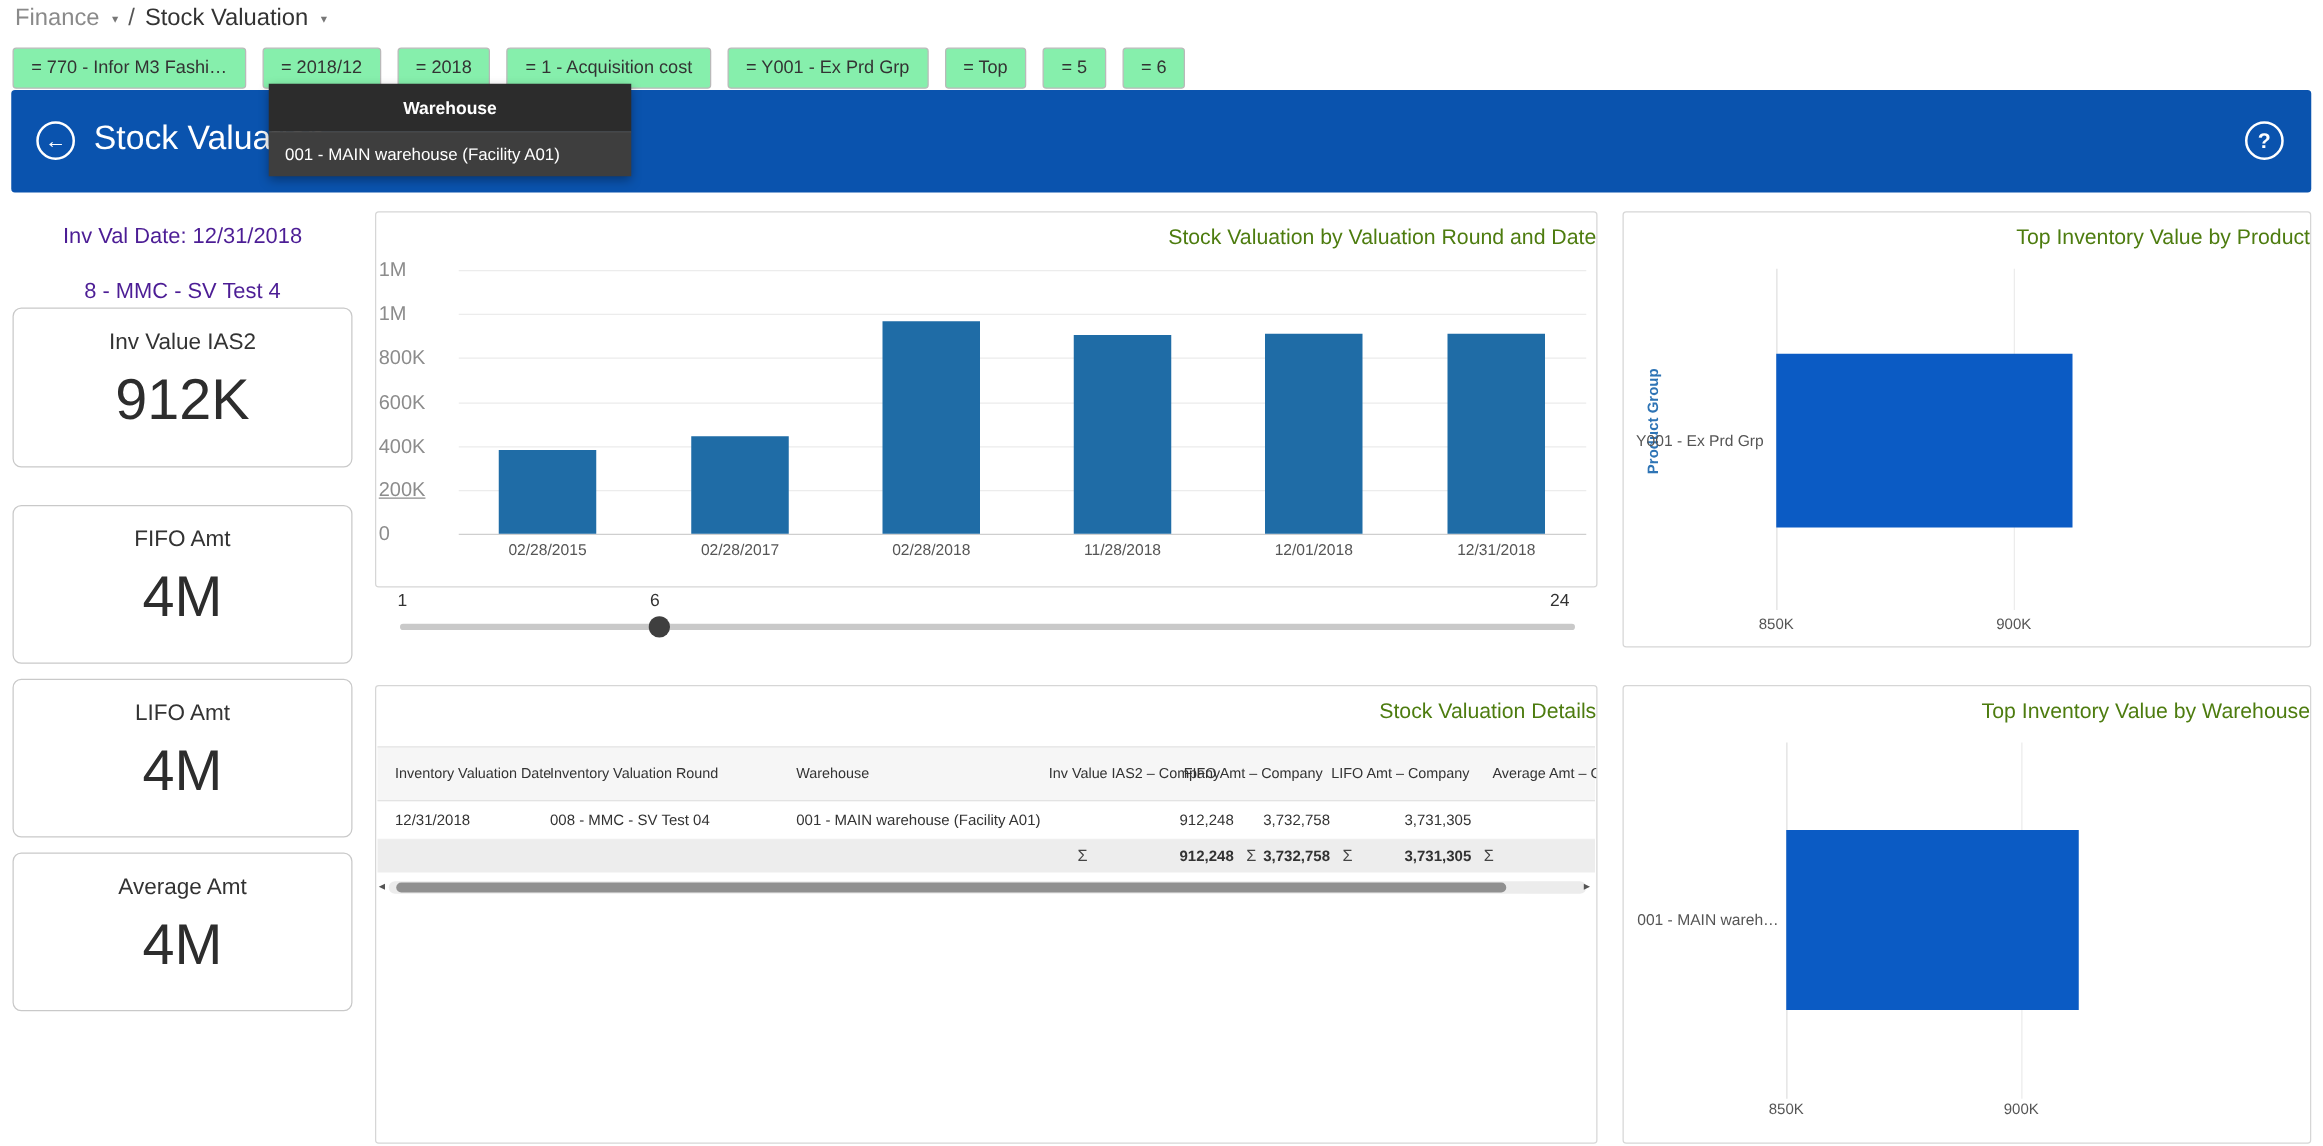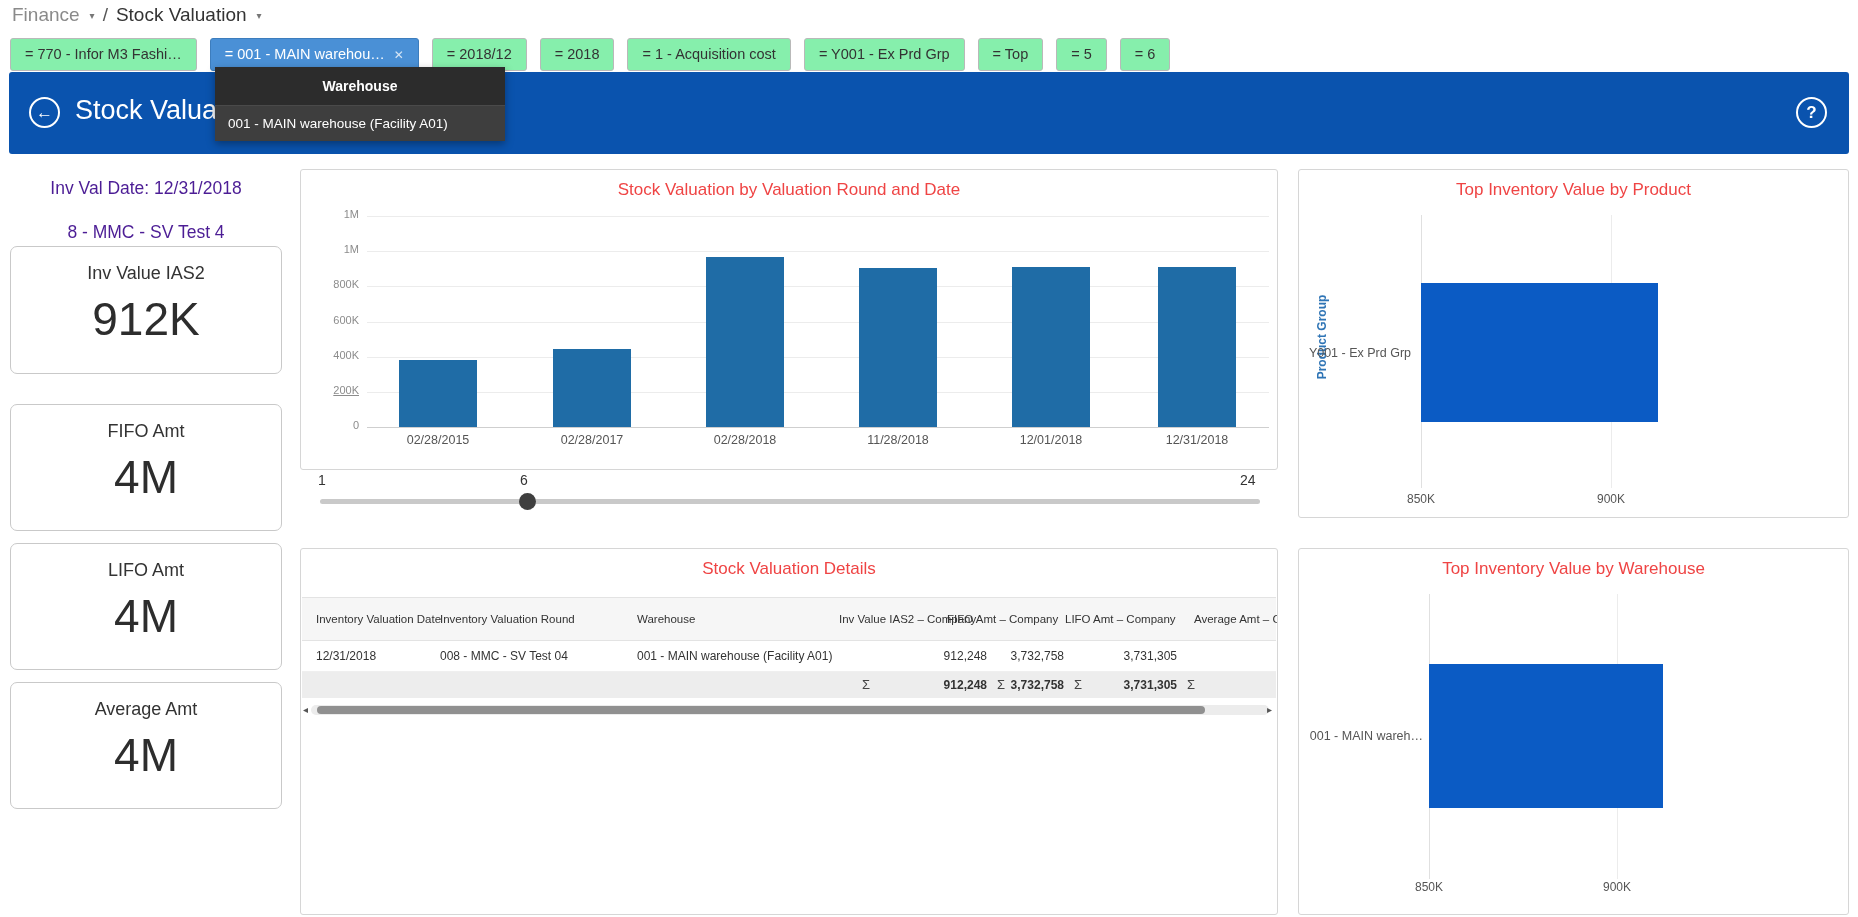--- a/index.html
+++ b/index.html
@@ -37,24 +37,24 @@
 
   
   .side-line{position:absolute;left:10px;width:272px;text-align:center;font-size:17.5px;color:#4c1d95;}
   .kpi{position:absolute;left:10px;width:272px;border:1px solid #c9c9c9;border-radius:7px;background:#fff;
        display:flex;flex-direction:column;align-items:center;box-sizing:border-box;padding-top:16px;text-align:center;}
   .kpi-label{font-size:18px;color:#333;}
   .kpi-value{font-size:46px;color:#2d2d2d;margin-top:8px;}
 
   
   .panel{position:absolute;background:#fff;border:1px solid #d6d6d6;border-radius:3px;box-sizing:border-box;overflow:hidden;}
-  .panel-title{position:absolute;left:0;right:0;top:10px;text-align:center;font-size:17px;color:#ef4444;}
-
-  
-  .ytick{position:absolute;width:56px;text-align:right;font-size:11px;color:#8c8c8c;}
+  .panel-title{position:absolute;left:0;right:0;top:10px;text-align:right;font-size:17px;color:#4d7c0f;}
+
+  
+  .ytick{position:absolute;width:56px;text-align:left;font-size:16px;color:#8c8c8c;}
   .gridline{position:absolute;height:1px;background:#ececec;}
   .gridline.base{background:#cfcfcf;}
   .vbar{position:absolute;background:#1f6ca6;cursor:pointer;}
   .xlabel{position:absolute;width:130px;text-align:center;font-size:12.5px;color:#555;}
 
   
   .slider-label{position:absolute;font-size:14px;color:#333;}
   .slider-track{position:absolute;left:320px;top:499px;width:940px;height:5px;background:#c9c9c9;border-radius:3px;cursor:pointer;}
   .slider-handle{position:absolute;width:17px;height:17px;border-radius:50%;background:#3f3f3f;cursor:pointer;}
 
@@ -87,24 +87,20 @@
     <span class="bc-section">Finance</span>
     <span class="caret">▾</span>
     <span class="bc-sep">/</span>
     <span class="bc-page">Stock Valuation</span>
     <span class="caret">▾</span>
   </div>
 
   <div class="chips" id="chips">
       <div class="chip">
         <span>= 770 - Infor M3 Fashi…</span>
-      </div>
-      <div class="chip selected">
-        <span>= 001 - MAIN warehou…</span>
-        <span class="x">✕</span>
       </div>
       <div class="chip">
         <span>= 2018/12</span>
       </div>
       <div class="chip">
         <span>= 2018</span>
       </div>
       <div class="chip">
         <span>= 1 - Acquisition cost</span>
       </div>

